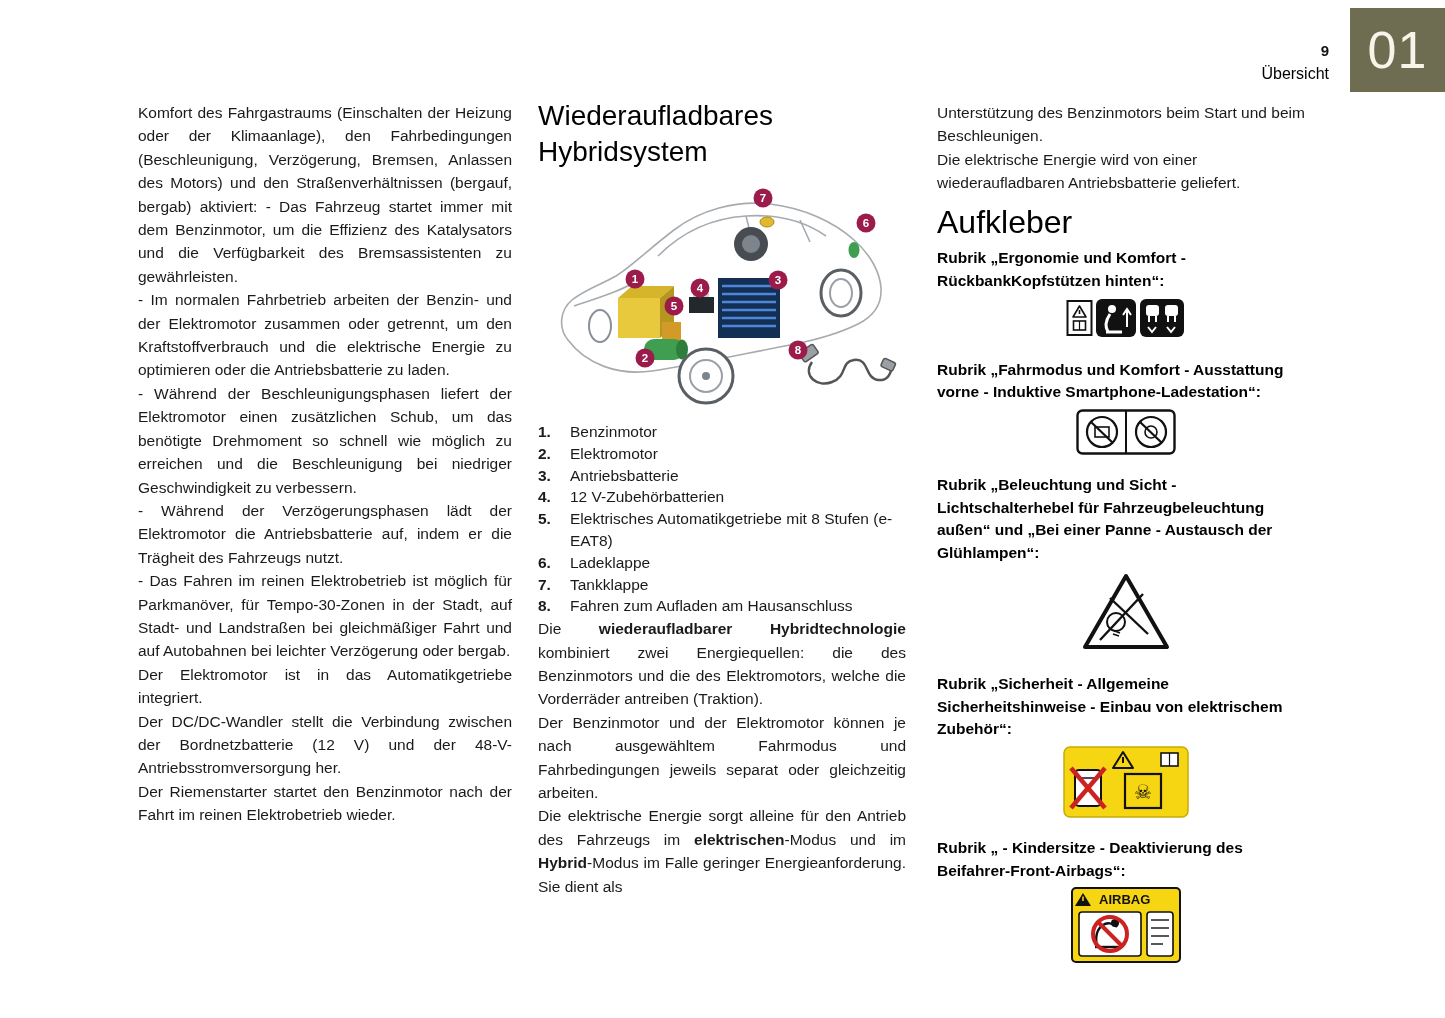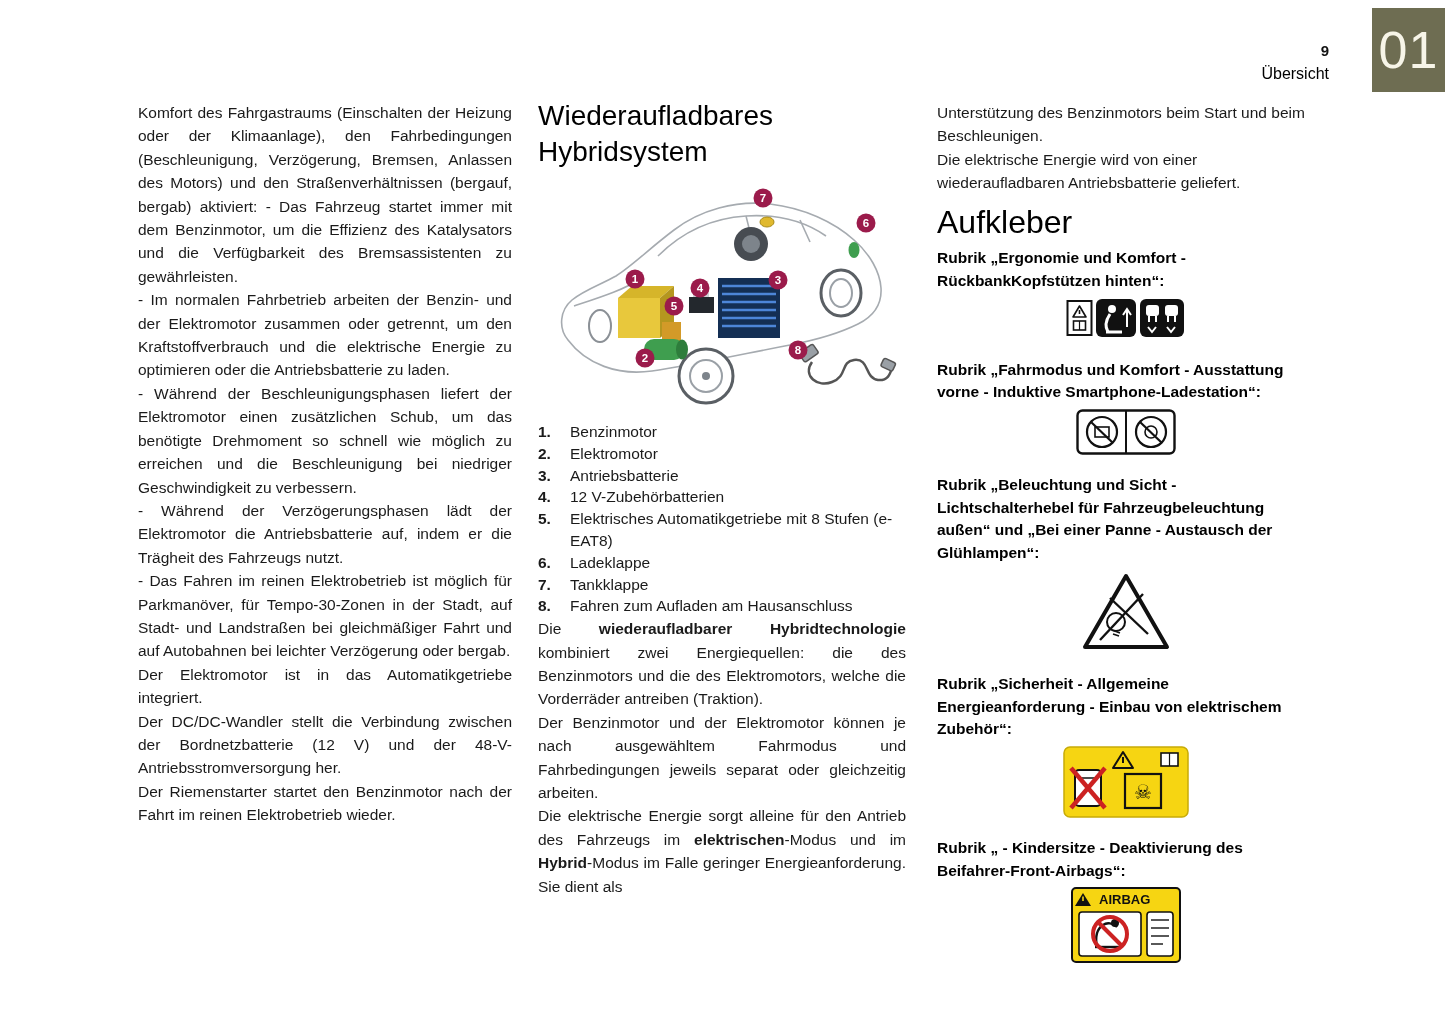--- a/index.html
+++ b/index.html
@@ -4,21 +4,21 @@
 <style>
   * { margin:0; padding:0; box-sizing:border-box; }
   html,body { width:1445px; height:1018px; background:#ffffff; overflow:hidden;
               font-family:"Liberation Sans","DejaVu Sans",sans-serif; color:#1a1a1a; }
   .page { position:relative; width:1445px; height:1018px; background:#fff; }
 
   
   .page-meta { position:absolute; top:42px; right:116px; text-align:right; }
   .page-number { font-size:15px; font-weight:bold; color:#111; margin-bottom:6px; }
   .section-title { font-size:16px; color:#000000; }
-  .chapter-box { position:absolute; top:8px; right:0; width:73px; height:84px;
+  .chapter-box { position:absolute; top:8px; right:0; width:95px; height:84px;
                  background:#6e6d52; color:#f7f5e8; display:flex; align-items:center;
                  justify-content:center; font-size:52px; font-weight:300; letter-spacing:1px; }
 
   
   .col { position:absolute; top:101px; font-size:15.5px; line-height:23.4px; }
   .col-left  { left:138px; width:374px; text-align:justify; }
   .col-mid   { left:538px; width:368px; top:98px; }
   .col-right { left:937px; width:378px; }
 
   .col-left p { margin:0; }
@@ -245,21 +245,21 @@
     <div class="sticker">
       <svg width="92" height="84" viewBox="0 0 92 84">
         <path d="M46,6 L87,77 L5,77 Z" fill="#fff" stroke="#111" stroke-width="4" stroke-linejoin="round"></path>
         <circle cx="36" cy="52" r="9" fill="none" stroke="#111" stroke-width="2"></circle>
         <path d="M32,60 l8,3 M33,64 l6,2" stroke="#111" stroke-width="1.6" fill="none"></path>
         <line x1="63" y1="24" x2="20" y2="70" stroke="#111" stroke-width="2.4"></line>
         <line x1="30" y1="28" x2="68" y2="64" stroke="#111" stroke-width="2.4"></line>
       </svg>
     </div>
 
-    <p class="rubrik-label">Rubrik „Sicherheit - Allgemeine Energieanforderung - Einbau von elektrischem Zubehör“:</p>
+    <p class="rubrik-label">Rubrik „Sicherheit - Allgemeine Sicherheitshinweise - Einbau von elektrischem Zubehör“:</p>
     <div class="sticker">
       <svg width="126" height="72" viewBox="0 0 126 72">
         <rect x="1" y="1" width="124" height="70" rx="6" fill="#f6d512" stroke="#c7ab07" stroke-width="1.5"></rect>
         <path d="M60,6 L70,22 L50,22 Z" fill="none" stroke="#111" stroke-width="2" stroke-linejoin="round"></path>
         <line x1="60" y1="11" x2="60" y2="17" stroke="#111" stroke-width="2"></line>
         <rect x="98" y="7" width="17" height="13" fill="#fff" stroke="#111" stroke-width="1.6"></rect>
         <line x1="106.5" y1="7" x2="106.5" y2="20" stroke="#111" stroke-width="1.2"></line>
         <rect x="12" y="24" width="26" height="36" rx="4" fill="#fff" stroke="#111" stroke-width="2"></rect>
         <line x1="18" y1="32" x2="32" y2="32" stroke="#111" stroke-width="1.5"></line>
         <line x1="8" y1="22" x2="42" y2="62" stroke="#cc2222" stroke-width="4.5"></line>

